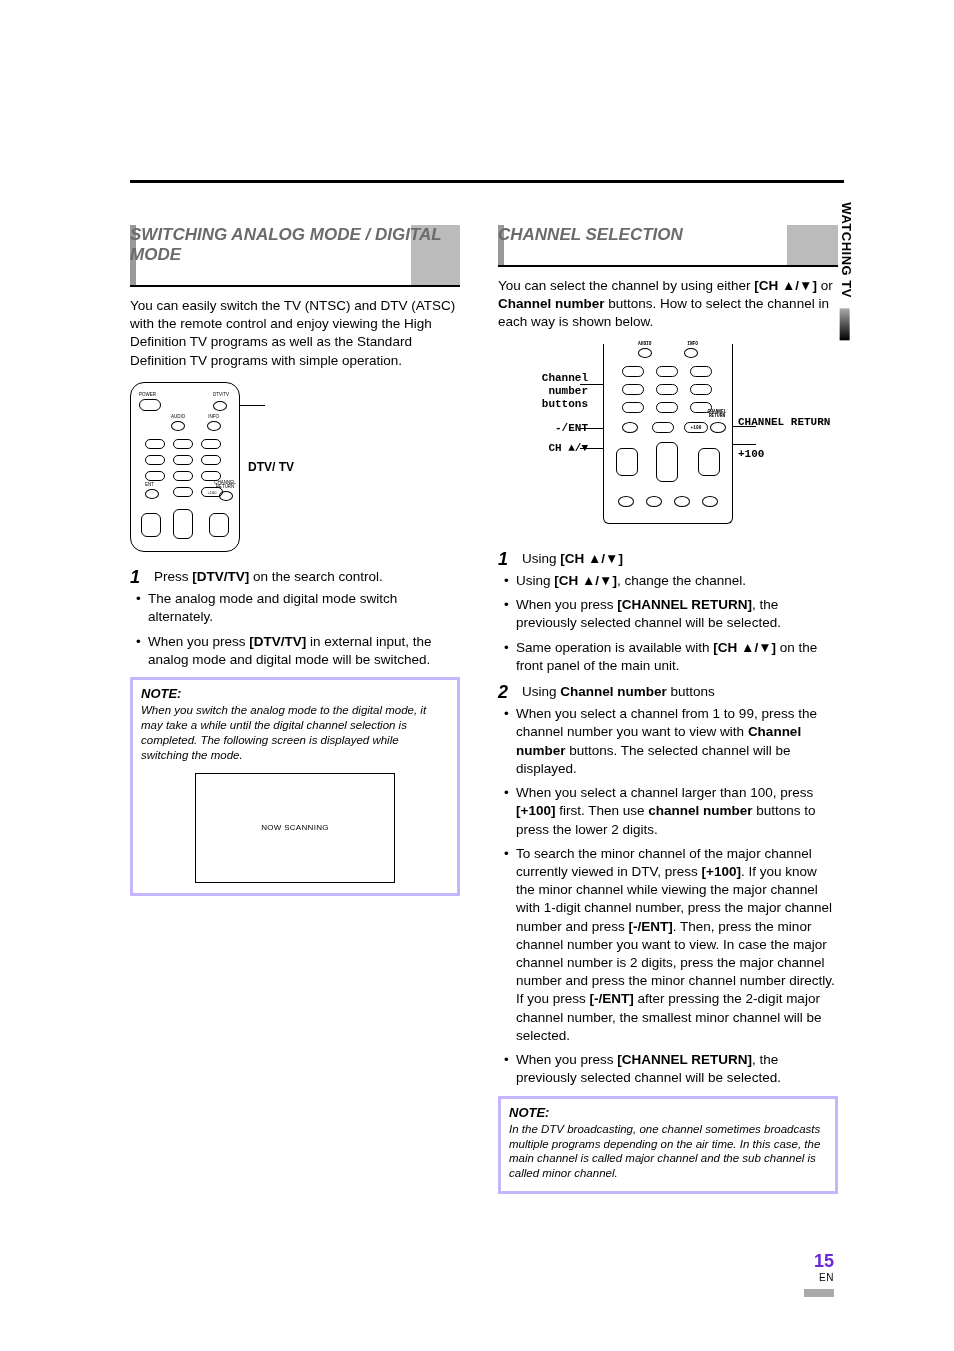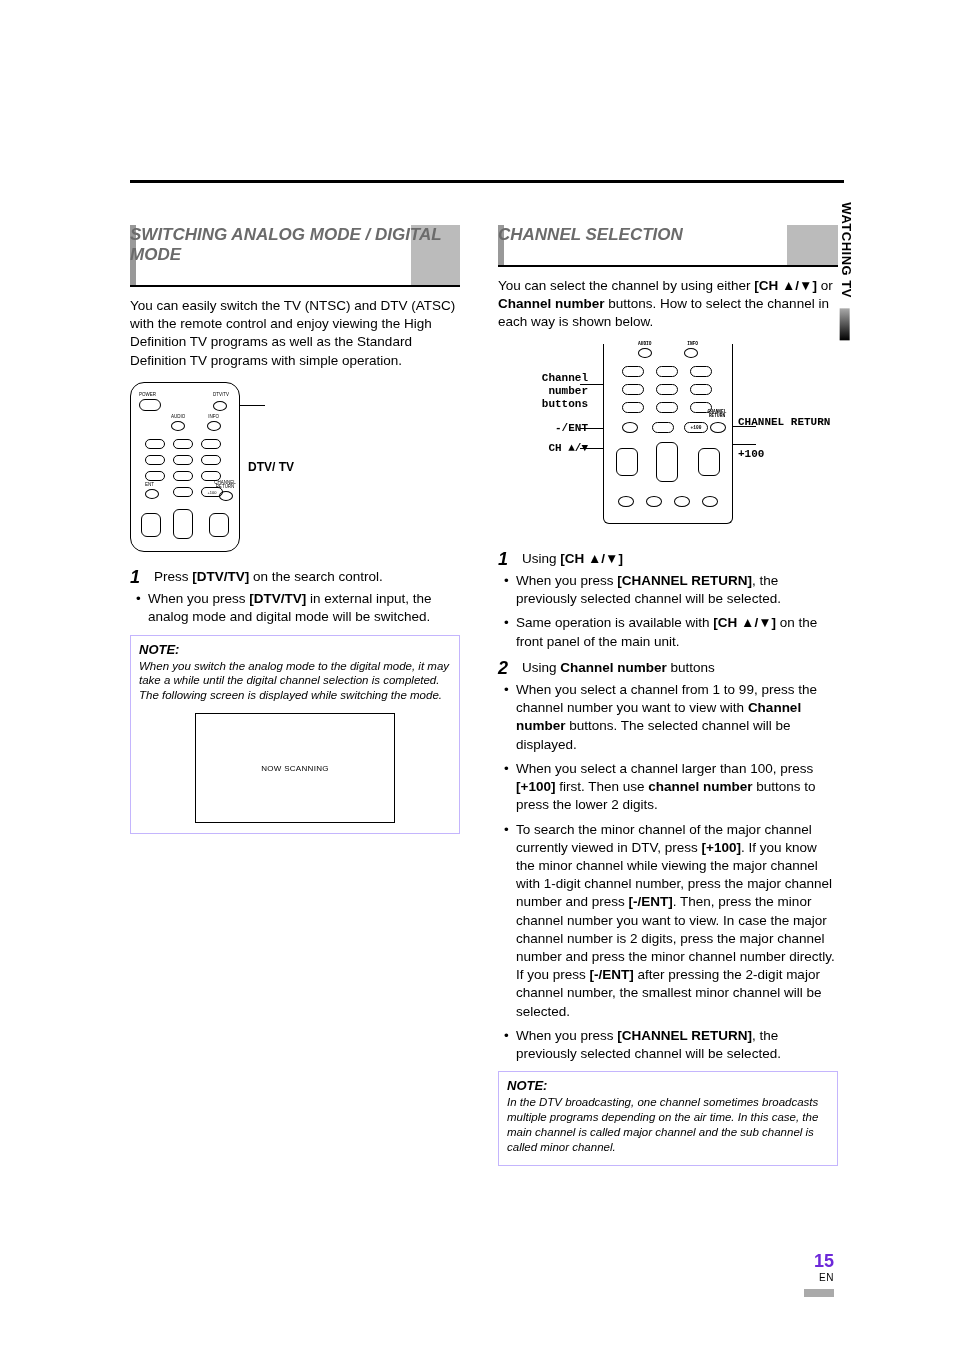--- a/index.html
+++ b/index.html
@@ -17,21 +17,21 @@
     position: relative;
   }
   .section-title::after { content:""; display:block; }
   .body-text { font-size: 13.5px; line-height: 1.35; margin-bottom: 12px; }
   .step { display: flex; gap: 8px; margin-top: 6px; margin-bottom: 4px; }
   .step .num { font-style: italic; font-weight: bold; font-size: 18px; line-height: 1; width: 16px; }
   .step .txt { font-size: 13.5px; line-height: 1.35; flex: 1; }
   ul.bullets { list-style: none; padding-left: 18px; margin-bottom: 8px; }
   ul.bullets li { font-size: 13.5px; line-height: 1.35; margin-bottom: 6px; position: relative; }
   ul.bullets li::before { content: "•"; position: absolute; left: -12px; top: 0; }
-  .note-box { border: 1px solid #c4b5fd; padding: 6px 8px 10px 8px; margin-top: 8px; }
+  .note-box { border: 3px solid #c4b5fd; padding: 6px 8px 10px 8px; margin-top: 8px; }
   .note-title { font-style: italic; font-weight: bold; font-size: 13px; margin-bottom: 2px; }
   .note-text { font-style: italic; font-size: 11.5px; line-height: 1.3; }
   .screen-box { border: 1px solid #000; height: 110px; width: 200px; margin: 10px auto 0 auto; display: flex; align-items: center; justify-content: center; font-size: 8px; letter-spacing: 0.3px; }
   b { font-weight: bold; }
 
   
   .side-tab { position: absolute; right: 100px; top: 340px; transform: rotate(90deg); transform-origin: right top; font-size: 13px; font-weight: bold; letter-spacing: 0.5px; }
   .side-tab .bar { display: inline-block; width: 32px; height: 10px; background: linear-gradient(to left, #000, #aaa); vertical-align: middle; margin-left: 6px; }
 
   
@@ -107,20 +107,21 @@
         <div class="rlabel" style="margin-left:8px;">DTV/ TV</div>
       </div>
 
       <div class="step">
         <div class="num">1</div>
         <div class="txt">
           <span>Press </span><b>[DTV/TV]</b><span> on the search control.</span>
         </div>
       </div>
       <ul class="bullets">
+        <li><span>The analog mode and digital mode switch alternately.</span></li>
         <li>
           <span>When you press </span><b>[DTV/TV]</b><span> in external input, the analog mode and digital mode will be switched.</span>
         </li>
       </ul>
       <div class="note-box">
         <div class="note-title">NOTE:</div>
         <div class="note-text">When you switch the analog mode to the digital mode, it may take a while until the digital channel selection is completed. The following screen is displayed while switching the mode.</div>
         <div class="screen-box">
           <span>NOW SCANNING</span>
         </div>
@@ -175,20 +176,21 @@
         <div class="lbl-right" style="top:104px;">+100</div>
       </div>
 
       <div class="step">
         <div class="num">1</div>
         <div class="txt">
           <span>Using </span><b>[CH ▲/▼]</b>
         </div>
       </div>
       <ul class="bullets">
+        <li><span>Using </span><b>[CH ▲/▼]</b><span>, change the channel.</span></li>
         <li><span>When you press </span><b>[CHANNEL RETURN]</b><span>, the previously selected channel will be selected.</span></li>
         <li><span>Same operation is available with </span><b>[CH ▲/▼]</b><span> on the front panel of the main unit.</span></li>
       </ul>
 
       <div class="step">
         <div class="num">2</div>
         <div class="txt">
           <span>Using </span><b>Channel number</b><span> buttons</span>
         </div>
       </div>

